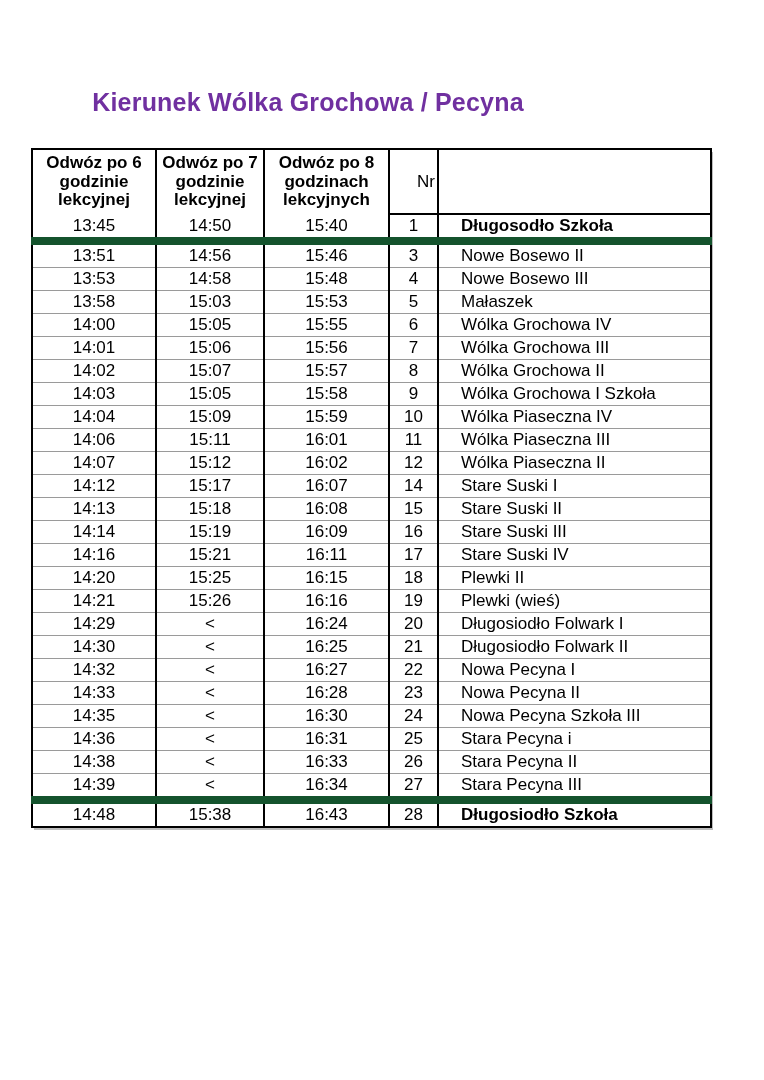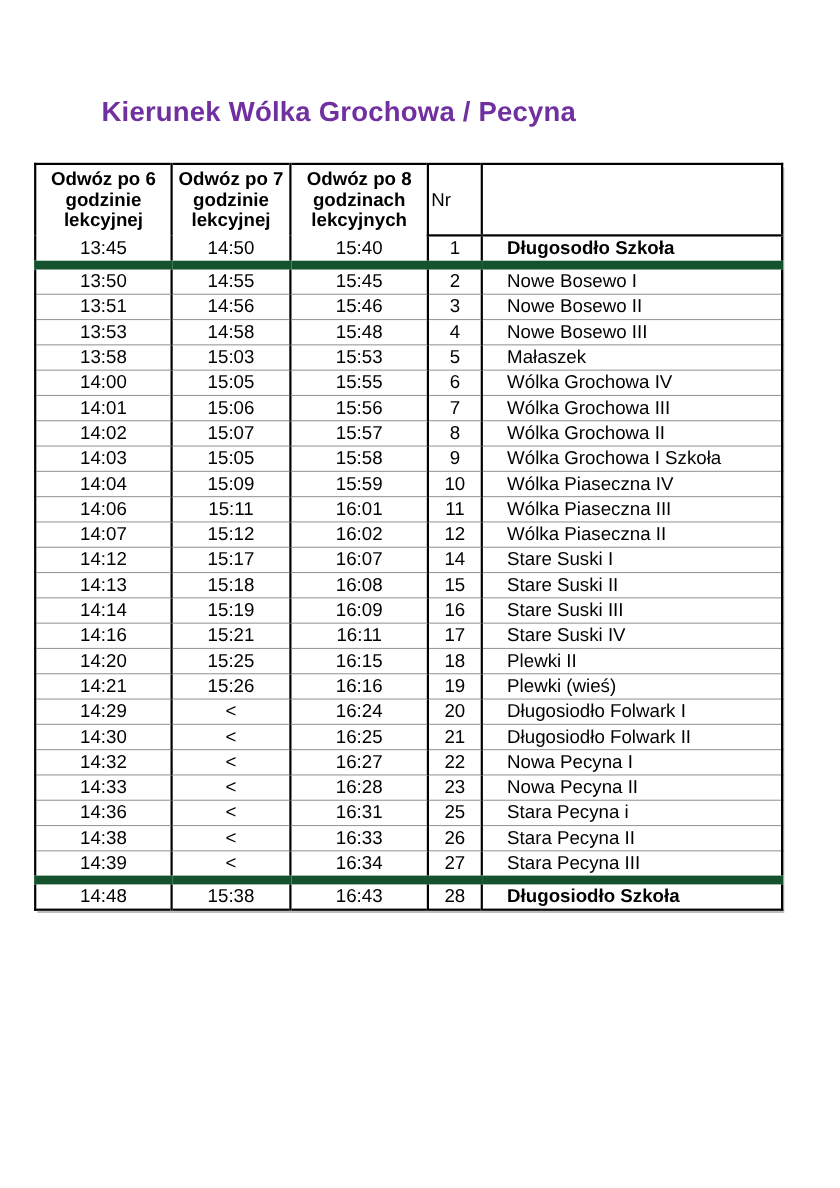--- a/index.html
+++ b/index.html
@@ -55,21 +55,21 @@
     border-bottom: none;
     padding: 4px 2px;
   }
   thead th.h-time {
     font-weight: bold;
     line-height: 18.5px;
     text-align: center;
   }
   thead th.h-nr {
     font-weight: normal;
-    text-align: left;
+    text-align: right;
     border-bottom: 2px solid #000000;
   }
   thead th.h-stop {
     border-bottom: 2px solid #000000;
   }
 
   tbody td {
     height: 22px;
     padding: 0;
     border-bottom: 1px solid #9a9a9a;
@@ -114,27 +114,20 @@
     </thead>
     <tbody id="schedule-body">
         <tr class="row-bold">
       <td class="time">13:45</td>
       <td class="time">14:50</td>
       <td class="time">15:40</td>
       <td class="nr">1</td>
       <td class="stop">Długosodło Szkoła</td>
     </tr>
         <tr>
-      <td class="time">13:50</td>
-      <td class="time">14:55</td>
-      <td class="time">15:45</td>
-      <td class="nr">2</td>
-      <td class="stop">Nowe Bosewo I</td>
-    </tr>
-        <tr>
       <td class="time">13:51</td>
       <td class="time">14:56</td>
       <td class="time">15:46</td>
       <td class="nr">3</td>
       <td class="stop">Nowe Bosewo II</td>
     </tr>
         <tr>
       <td class="time">13:53</td>
       <td class="time">14:58</td>
       <td class="time">15:48</td>
@@ -259,20 +252,27 @@
       <td class="time">16:27</td>
       <td class="nr">22</td>
       <td class="stop">Nowa Pecyna I</td>
     </tr>
         <tr>
       <td class="time">14:33</td>
       <td class="time">&lt;</td>
       <td class="time">16:28</td>
       <td class="nr">23</td>
       <td class="stop">Nowa Pecyna II</td>
+    </tr>
+        <tr>
+      <td class="time">14:35</td>
+      <td class="time">&lt;</td>
+      <td class="time">16:30</td>
+      <td class="nr">24</td>
+      <td class="stop">Nowa Pecyna Szkoła III</td>
     </tr>
         <tr>
       <td class="time">14:36</td>
       <td class="time">&lt;</td>
       <td class="time">16:31</td>
       <td class="nr">25</td>
       <td class="stop">Stara Pecyna i</td>
     </tr>
         <tr>
       <td class="time">14:38</td>

